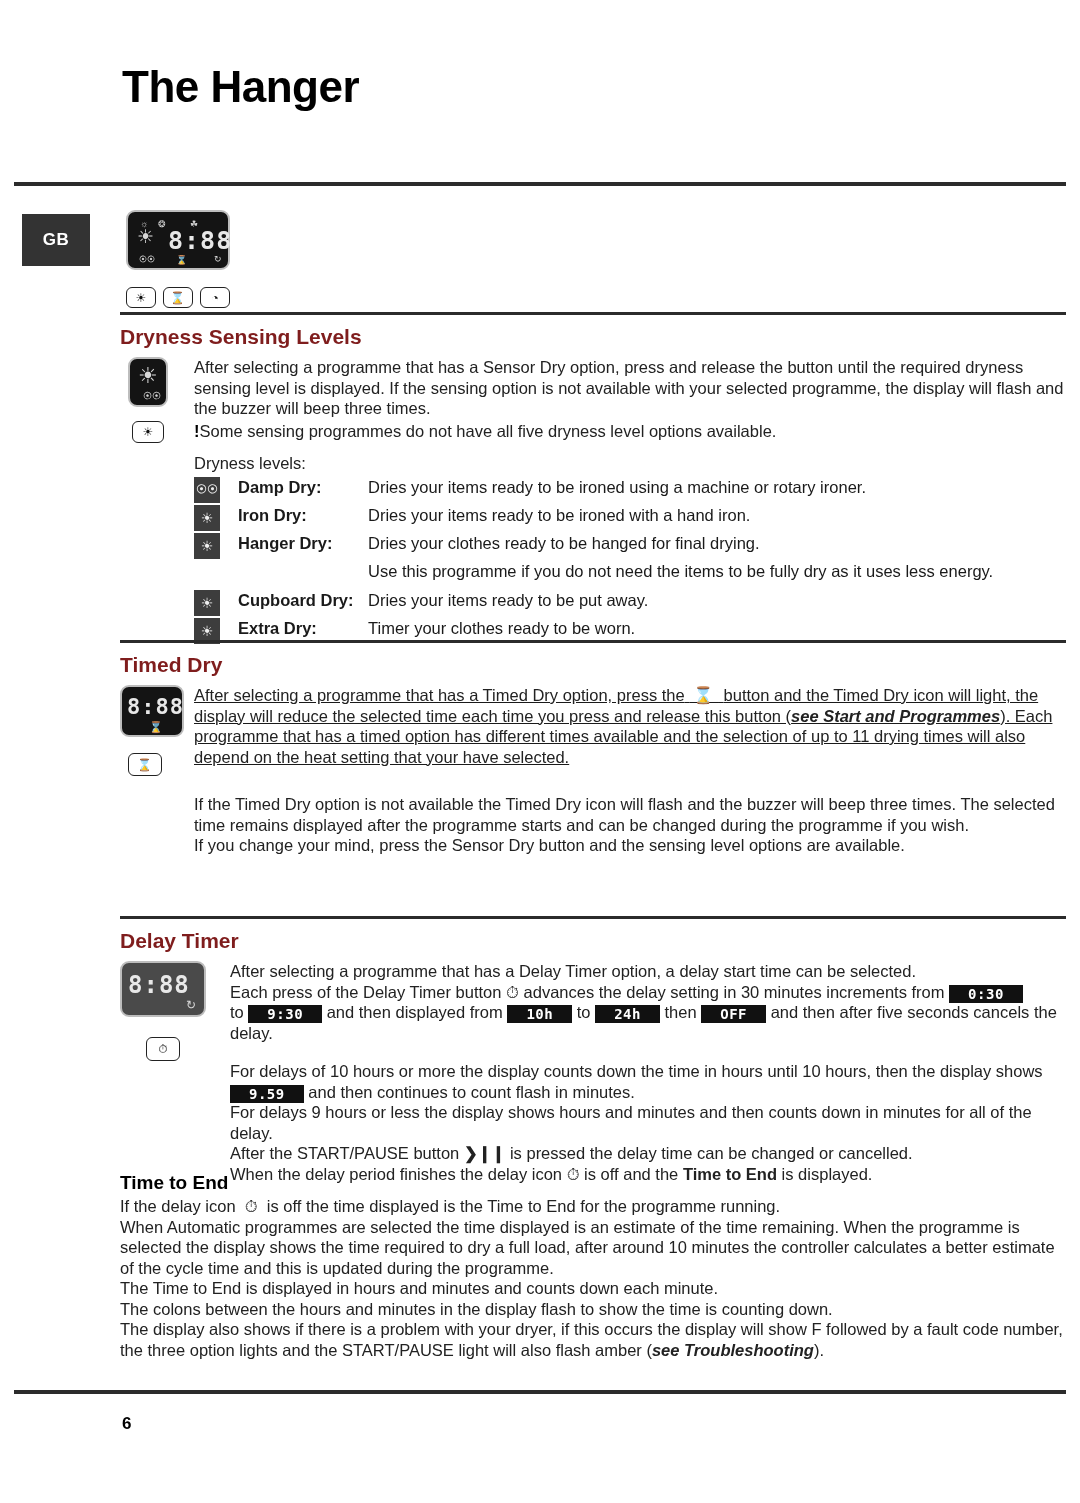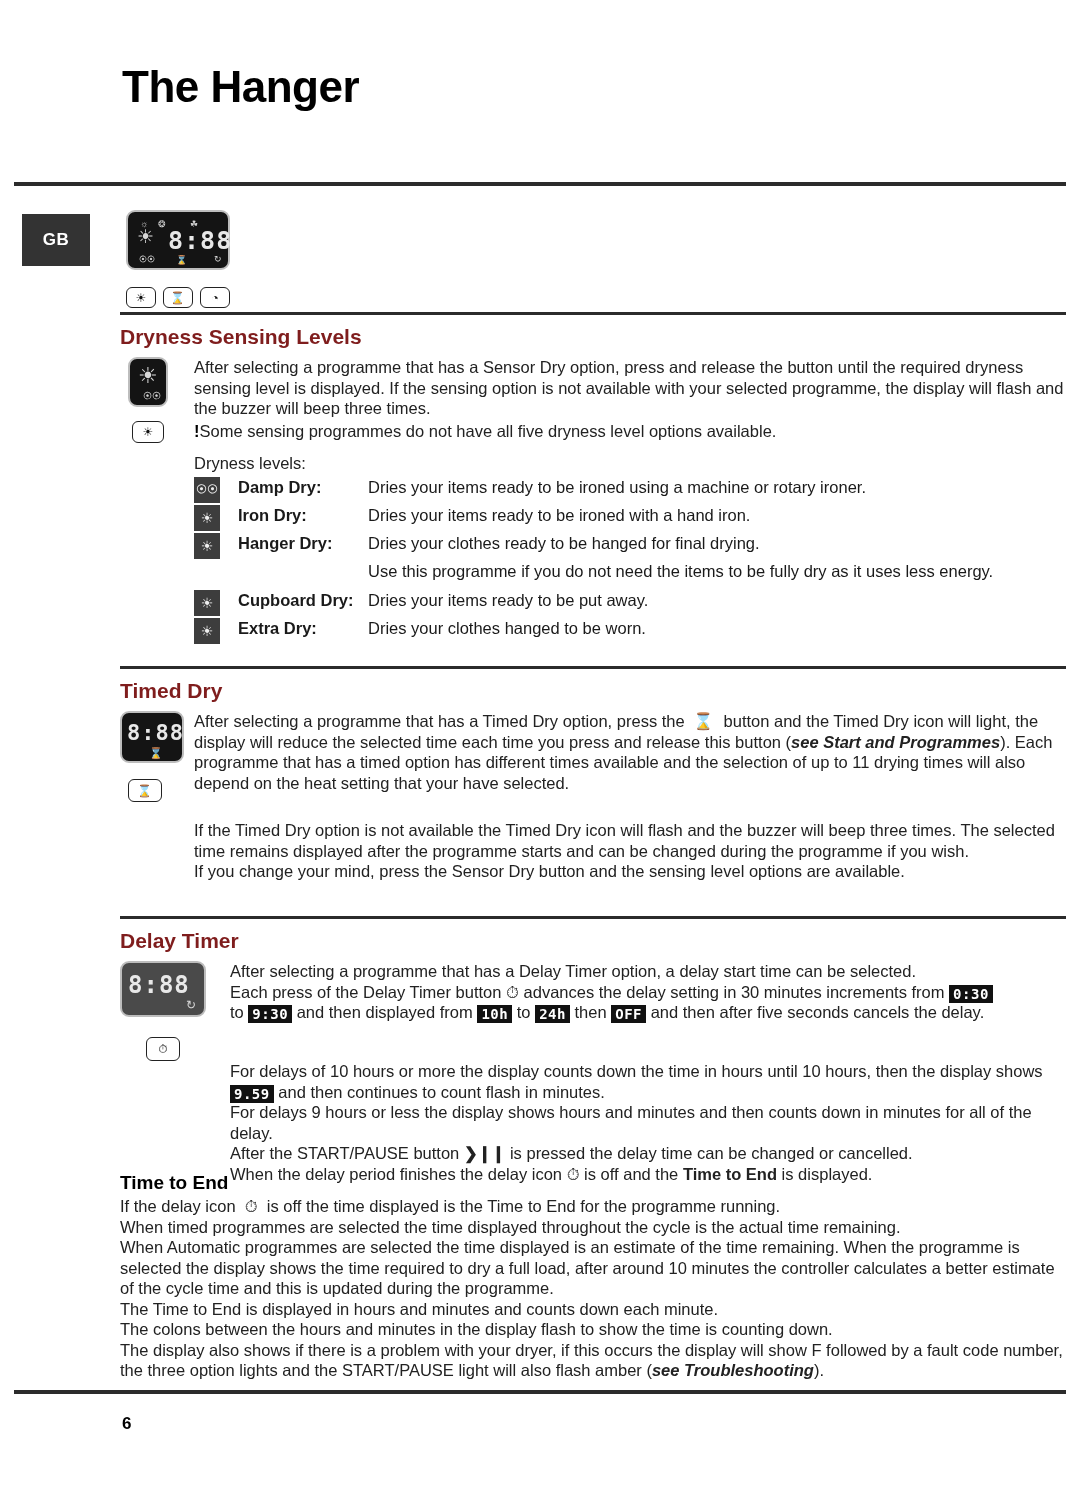--- a/index.html
+++ b/index.html
@@ -189,21 +189,21 @@
   }
 
   
   .inline-seg {
     display: inline-block;
     background: #111;
     color: #fff;
     font-family: "DejaVu Sans Mono", monospace;
     font-weight: bold;
     font-size: 14px;
-    padding: 1px 4px;
+    padding: 1px 19px;
     line-height: 16px;
     letter-spacing: 0.5px;
     vertical-align: baseline;
     position: relative;
     top: 1px;
   }
 
   .bold { font-weight: bold; }
   .bolditalic { font-weight: bold; font-style: italic; }
 
@@ -335,42 +335,42 @@
           <td class="c-label" style="padding-top:7px;">Cupboard Dry:</td>
           <td class="c-desc" style="padding-top:7px;">Dries your items ready to be put away.</td>
         </tr>
         <tr>
           <td class="c-icon">
             <span class="chip">
               <span class="glyph">☀</span>
             </span>
           </td>
           <td class="c-label">Extra Dry:</td>
-          <td class="c-desc">Dries your clothes hanged to be worn.</td>
+          <td class="c-desc">Timer your clothes ready to be worn.</td>
         </tr>
       </tbody>
         </table>
     </div>
   </div>
 
-  <div class="col" style="top:666px;">
+  <div class="col" style="top:640px;">
     <div class="section-rule"></div>
     <h2 class="section-title">Timed Dry</h2>
 
     <div class="flexrow" style="margin-top:2px;">
       <div style="width:74px; flex:0 0 74px;">
         <div class="lcd" style="width:64px;height:52px;position:relative;">
           <span class="seg" style="position:absolute;left:5px;top:7px;font-size:22px;">8:88</span>
           <span class="mini-icon" style="left:27px;top:36px;font-size:11px;">⌛</span>
         </div>
         <div class="ui-btn" style="margin-left:8px;margin-top:16px;width:34px;height:23px;">
           <span>⌛</span>
         </div>
       </div>
-      <div style="flex:1;">
+      <div style="flex:1;text-decoration:underline;">
         <p class="body">
           <span>After selecting a programme that has a Timed Dry option, press the</span>
           <span>&nbsp;⌛&nbsp;</span>
           <span>button and the Timed Dry icon will light, the display will reduce the selected time each time you press and release this button (</span><span class="bolditalic">see Start and Programmes</span><span>). Each programme that has a timed option has different times available and the selection of up to 11 drying times will also depend on the heat setting that your have selected.</span>
         </p>
       </div>
     </div>
 
     <div style="margin-left:74px;margin-top:16px;">
       <div class="body" style="margin-top:18px;">If the Timed Dry option is not available the Timed Dry icon will flash and the buzzer will beep three times. The selected time remains displayed after the programme starts and can be changed during the programme if you wish.</div>
@@ -436,21 +436,20 @@
     </div>
   </div>
 
   <div class="col" style="top:1168px;">
     <h3 class="subsection-title">Time to End</h3>
     <div class="body">
       <span>If the delay icon</span>
       <span>&nbsp;⏱&nbsp;</span>
       <span>is off the time displayed is the Time to End for the programme running.</span>
     </div>
-    <div class="body">When timed programmes are selected the time displayed throughout the cycle is the actual time remaining.</div>
     <div class="body">When Automatic programmes are selected the time displayed is an estimate of the time remaining. When the programme is selected the display shows the time required to dry a full load, after around 10 minutes the controller calculates a better estimate of the cycle time and this is updated during the programme.</div>
     <div class="body">The Time to End is displayed in hours and minutes and counts down each minute.</div>
     <div class="body">The colons between the hours and minutes in the display flash to show the time is counting down.</div>
     <div class="body">
       <span>The display also shows if there is a problem with your dryer, if this occurs the display will show F followed by a fault code number, the three option lights and the START/PAUSE light will also flash amber (</span><span class="bolditalic">see Troubleshooting</span><span>).</span>
     </div>
   </div>
 
   <div class="rule-bottom"></div>
   <div class="page-number">6</div>

